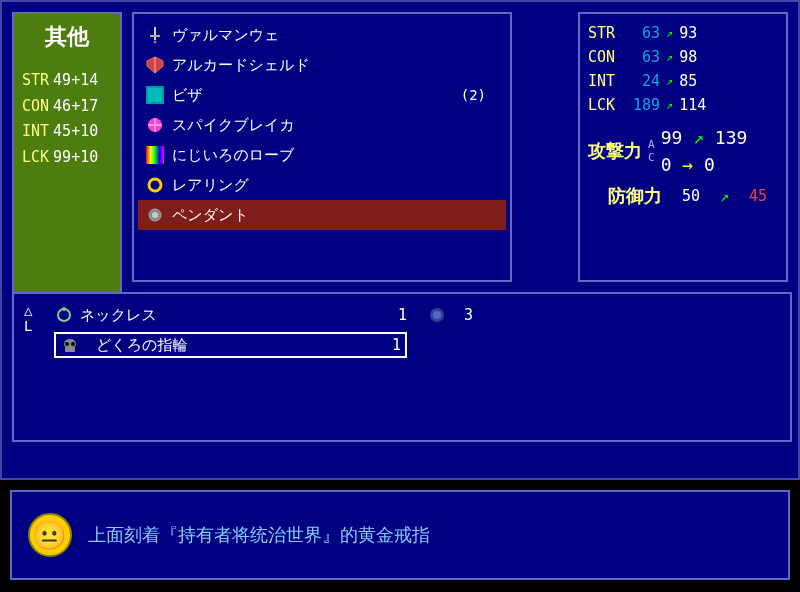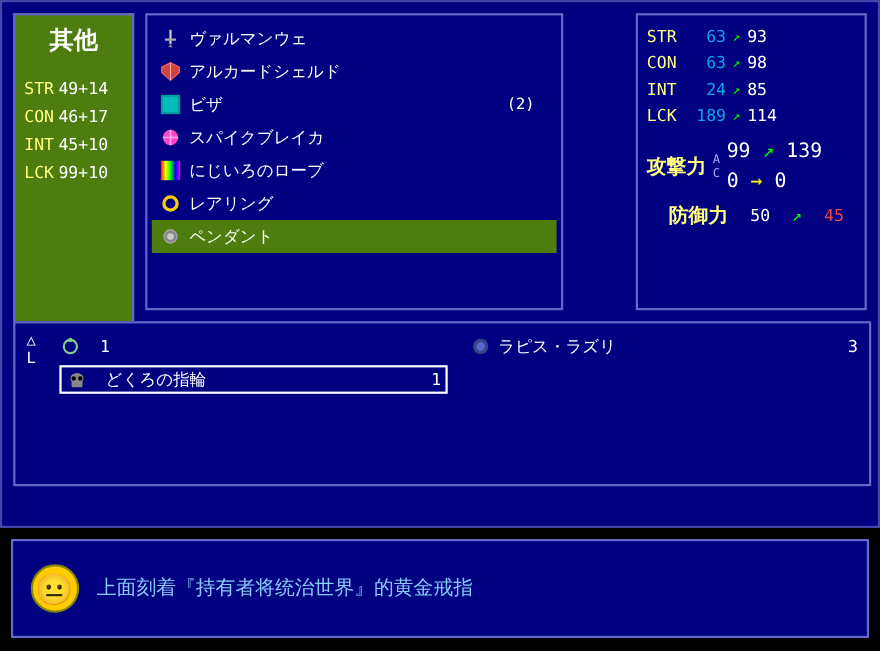--- a/index.html
+++ b/index.html
@@ -76,21 +76,21 @@
       align-items: center;
       height: 30px;
       padding: 2px 6px;
       color: #ffffff;
       font-size: 15px;
       gap: 6px;
       position: relative;
     }
 
     .equip-item.selected {
-      background: #4d7c0f;
+      background: #7f1d1d;
     }
 
     .equip-icon {
       width: 22px;
       height: 22px;
       display: flex;
       align-items: center;
       justify-content: center;
       font-size: 16px;
       flex-shrink: 0;
@@ -384,31 +384,31 @@
     </div>
     <div class="inv-grid">
 
       <div class="inv-item">
         <div class="inv-icon">
           <svg width="18" height="18" viewBox="0 0 18 18">
               <circle cx="9" cy="9" r="6" fill="none" stroke="#88cc88" stroke-width="2"></circle>
               <circle cx="9" cy="3" r="2" fill="#88cc88"></circle>
             </svg>
         </div>
+        <span class="inv-name">ネックレス</span>
         <span class="inv-count">1</span>
       </div>
 
       <div class="inv-item">
         <div class="inv-icon">
           <svg width="18" height="18" viewBox="0 0 18 18">
               <circle cx="9" cy="9" r="7" fill="#334488"></circle>
               <circle cx="9" cy="9" r="4" fill="#5566cc"></circle>
             </svg>
         </div>
-        <span class="inv-name">ラピス・ラズリ</span>
         <span class="inv-count">3</span>
       </div>
 
       <div class="inv-item selected-item">
         <div class="inv-icon">
           <svg width="18" height="18" viewBox="0 0 18 18">
               <ellipse cx="9" cy="8" rx="6" ry="5" fill="#888888"></ellipse>
               <rect x="4" y="11" width="10" height="5" rx="1" fill="#888888"></rect>
               <circle cx="6" cy="8" r="2" fill="#000"></circle>
               <circle cx="12" cy="8" r="2" fill="#000"></circle>

